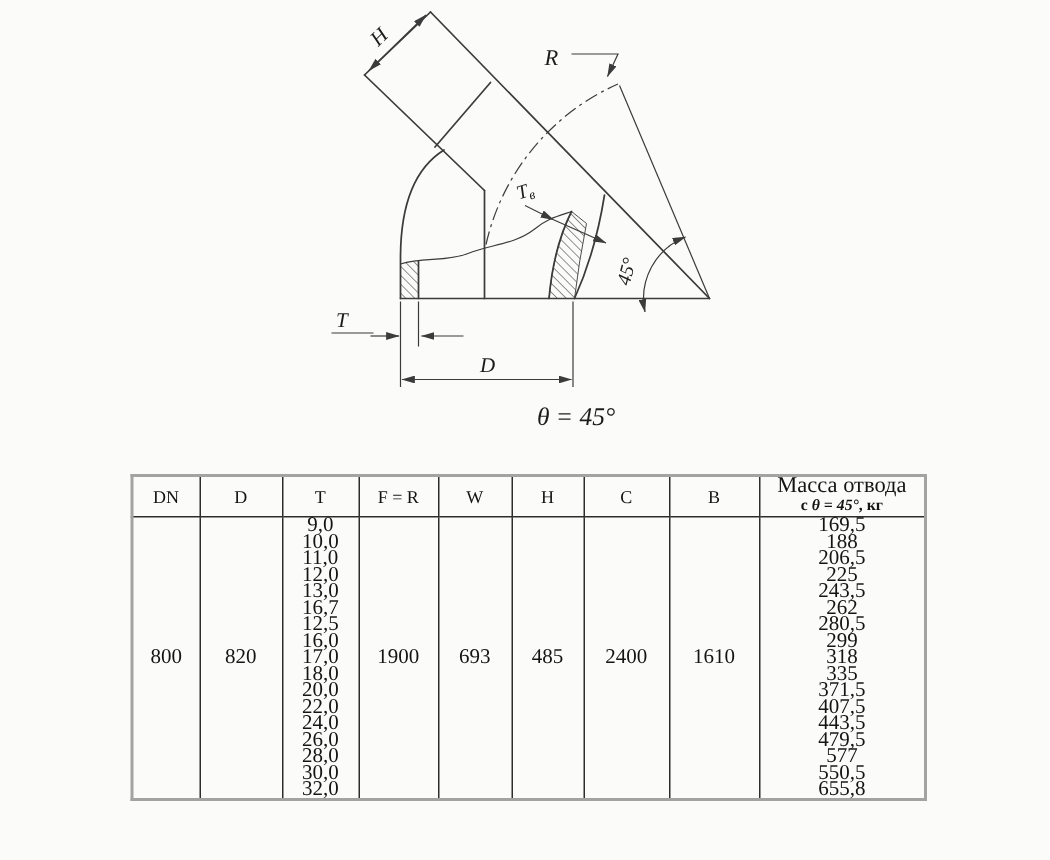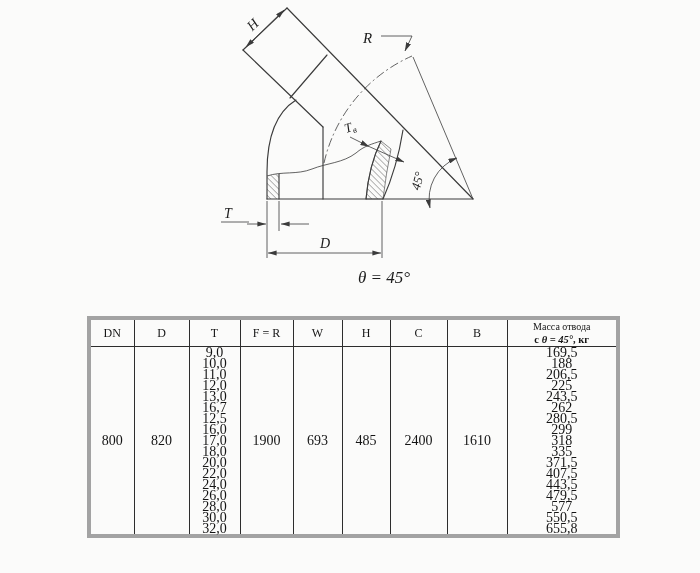--- a/index.html
+++ b/index.html
@@ -17,26 +17,26 @@
   
   .tblwrap{position:absolute;left:87px;top:316px;}
   table.spec{
     border-collapse:collapse;table-layout:fixed;width:529px;
     font-family:"Liberation Serif",serif;color:#141414;
   }
   table.spec td,table.spec th{
     border:1px solid #2d2d2d;padding:0;text-align:center;vertical-align:middle;
     font-weight:normal;
   }
-  table.spec{border:4px solid #a3a3a3;}
+  table.spec{border:2px solid #a3a3a3;}
   tr.hdr th{height:26px;font-size:12px;line-height:13px;}
   tr.bodyrow td{height:187px;font-size:14px;}
   .stack{font-size:9px;line-height:11px;}
   .cell-line{height:11px;}
-  .mass-hdr-l1{font-size:10px;display:block;}
+  .mass-hdr-l1{font-size:15px;display:block;}
   .mass-hdr-l2{font-size:10.5px;display:block;font-weight:bold;}
   .ital{font-style:italic;}
 </style>
 </head>
 <body>
 
 <svg id="drawing" viewBox="0 0 700 310" xmlns="http://www.w3.org/2000/svg">
   <defs>
     <pattern id="hatch" width="4.2" height="4.2" patternUnits="userSpaceOnUse" patternTransform="rotate(-45)">
       <rect width="4.2" height="4.2" fill="none"></rect>

